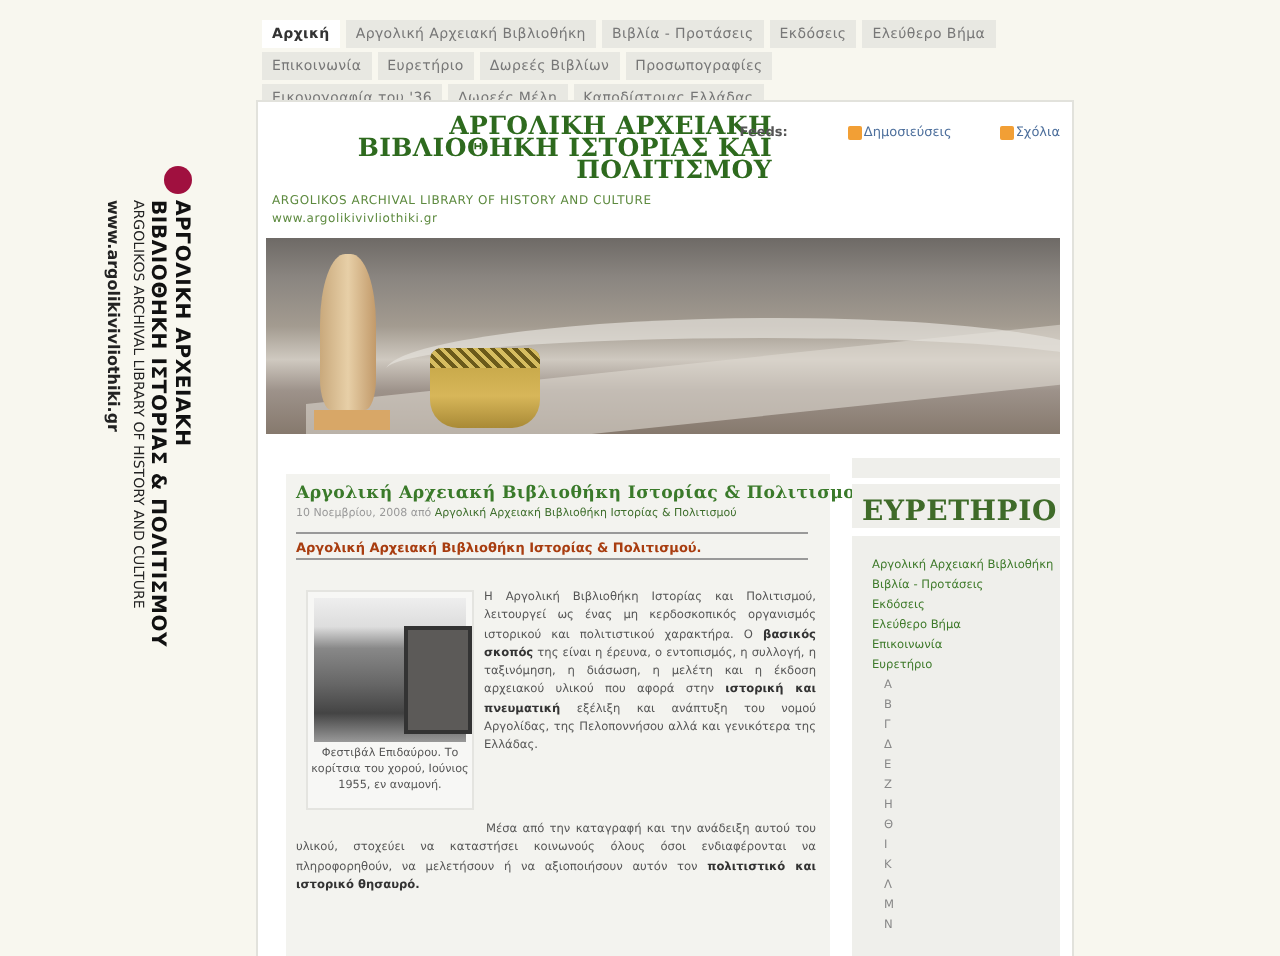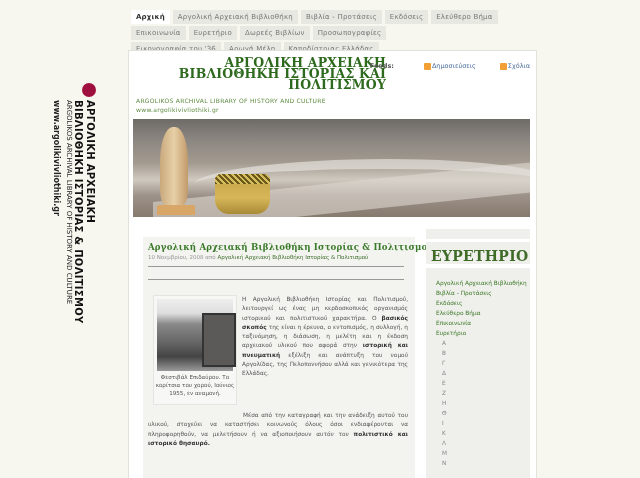--- a/index.html
+++ b/index.html
@@ -158,21 +158,21 @@
     <span class="tab">Ελεύθερο Βήμα</span>
   </div>
   <div class="nav-row">
     <span class="tab">Επικοινωνία</span>
     <span class="tab">Ευρετήριο</span>
     <span class="tab">Δωρεές Βιβλίων</span>
     <span class="tab">Προσωπογραφίες</span>
   </div>
   <div class="nav-row">
     <span class="tab">Εικονογραφία του '36</span>
-    <span class="tab">Αρωγά Μέλη</span>
+    <span class="tab">Δωρεές Μέλη</span>
     <span class="tab">Καποδίστριας Ελλάδας</span>
   </div>
 </div>
 
 <div class="page">
   <div class="site-title">ΑΡΓΟΛΙΚΗ ΑΡΧΕΙΑΚΗ ΒΙΒΛΙΟΘΗΚΗ ΙΣΤΟΡΙΑΣ ΚΑΙ ΠΟΛΙΤΙΣΜΟΥ</div>
   <div class="site-sub">ARGOLIKOS ARCHIVAL LIBRARY OF HISTORY AND CULTURE</div>
   <div class="site-url">www.argolikivivliothiki.gr</div>
 
   <div class="feeds">
@@ -197,20 +197,21 @@
   </div>
 
   <div class="post">
     <div class="post-title">Αργολική Αρχειακή Βιβλιοθήκη Ιστορίας &amp; Πολιτισμού</div>
     <div class="post-meta">
       <span>10 Νοεμβρίου, 2008</span>
       <span>από</span>
       <span class="cat">Αργολική Αρχειακή Βιβλιοθήκη Ιστορίας &amp; Πολιτισμού</span>
     </div>
     <div class="post-sep1"></div>
+    <div class="post-lead">Αργολική Αρχειακή Βιβλιοθήκη Ιστορίας &amp; Πολιτισμού.</div>
     <div class="post-sep2"></div>
 
     <div class="photo1">
       <div class="img">
           <div class="gate"></div>
         </div>
       <div class="cap">Φεστιβάλ Επιδαύρου. Το κορίτσια του χορού, Ιούνιος 1955, εν αναμονή.</div>
     </div>
 
     <div class="body-text t1">

